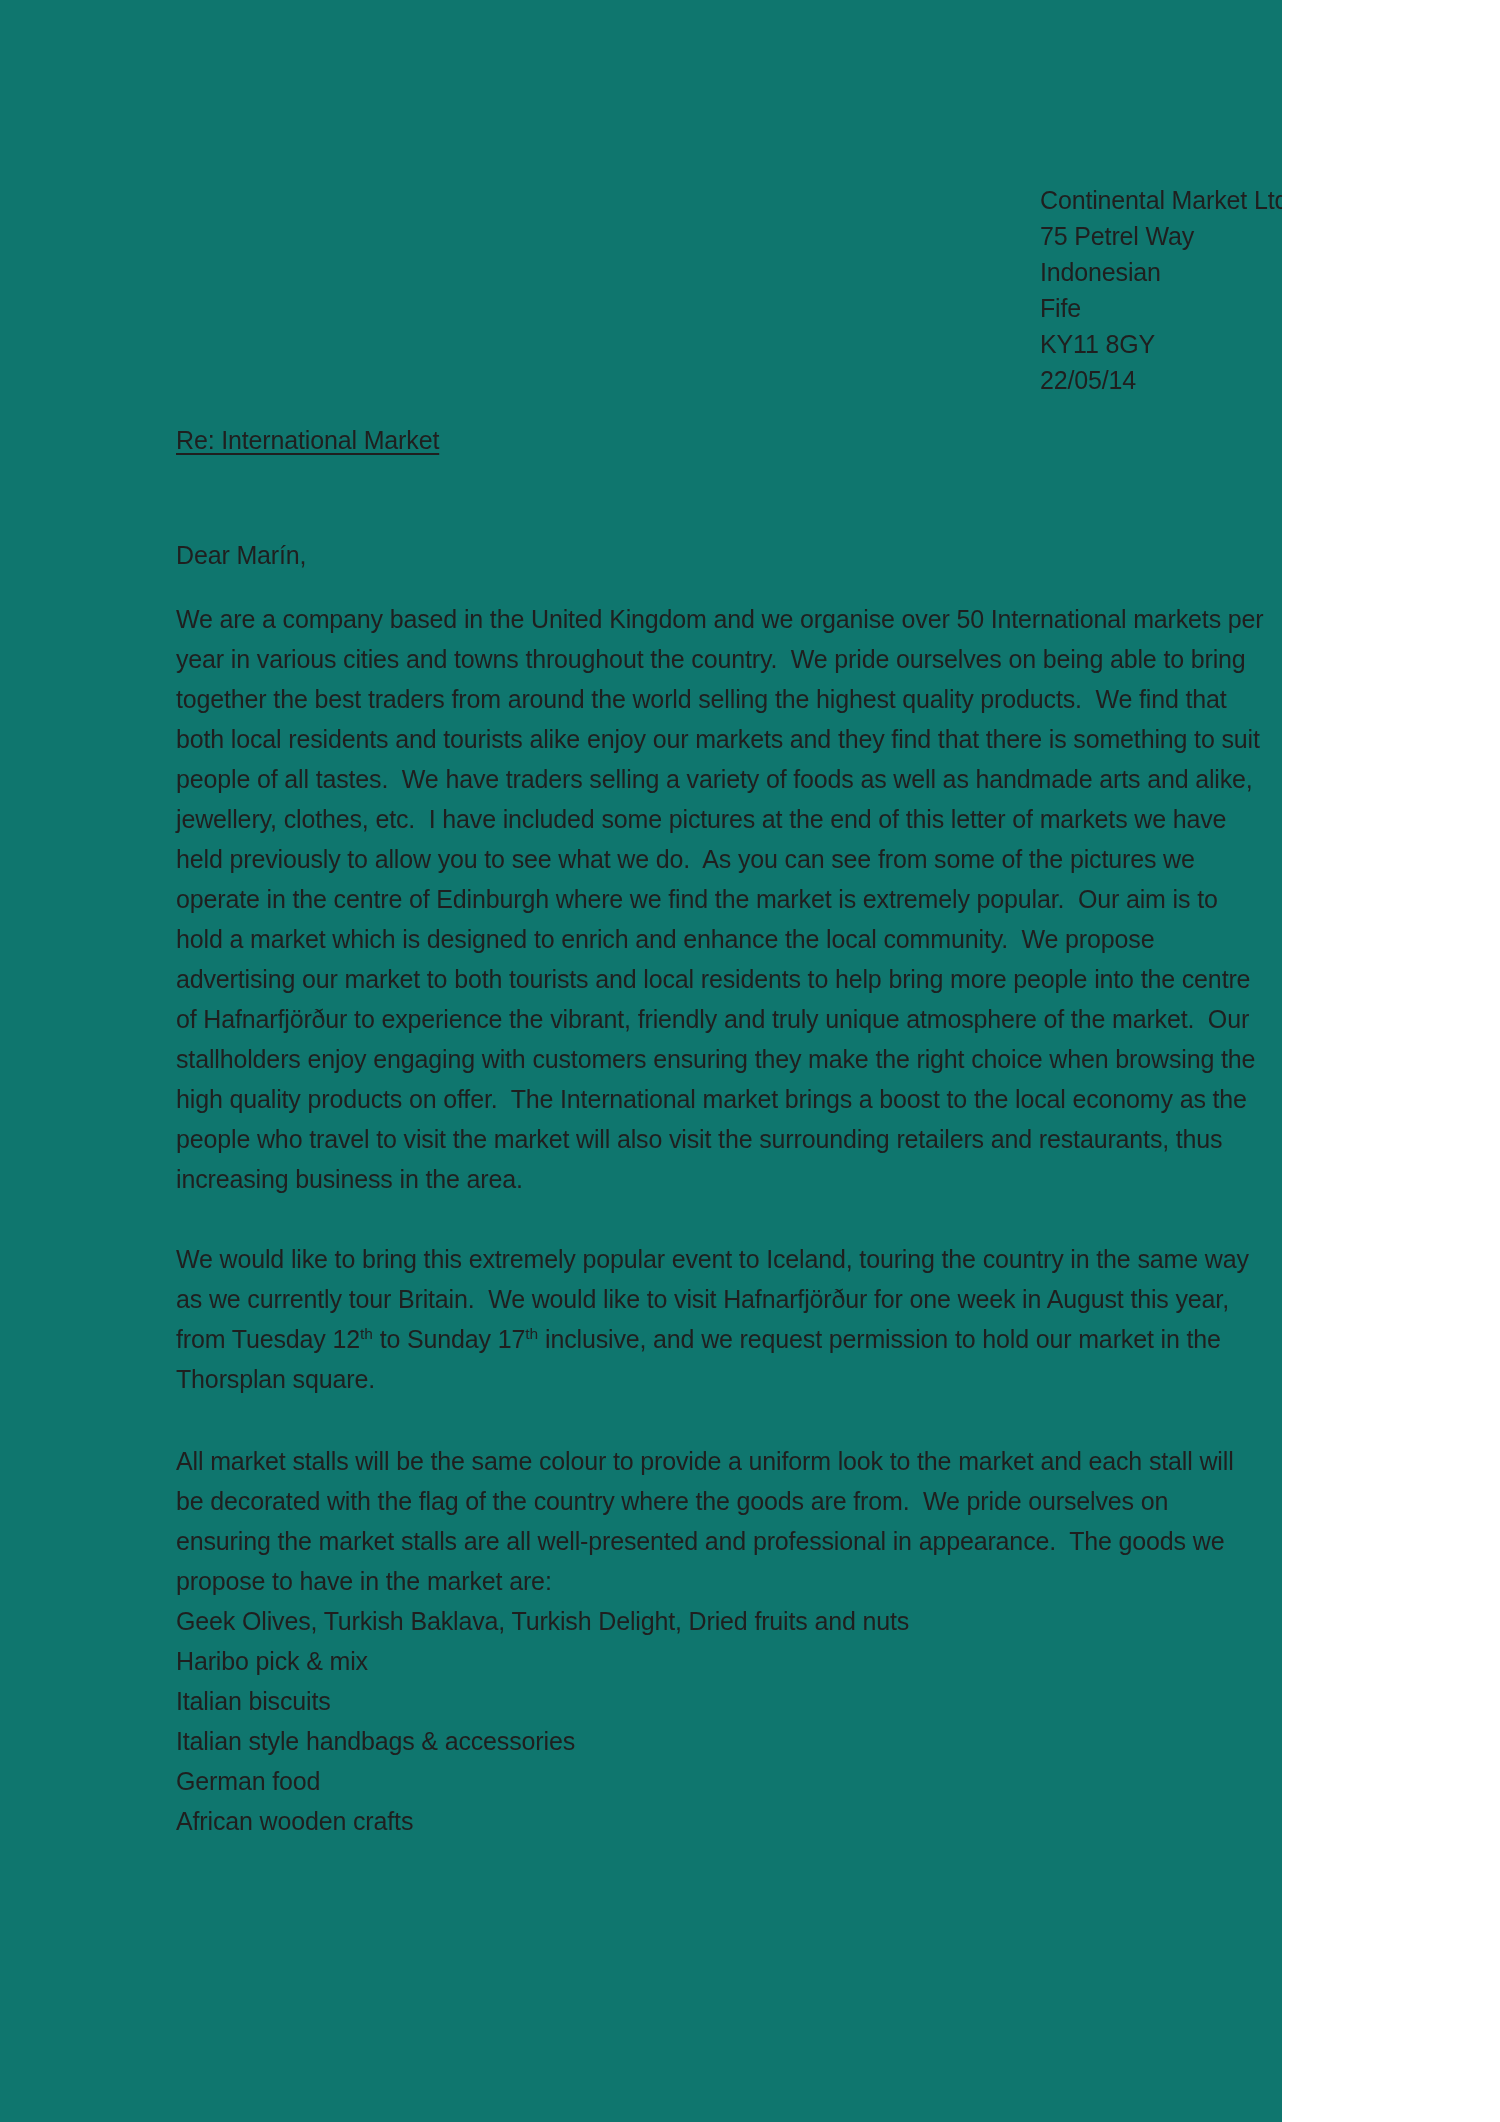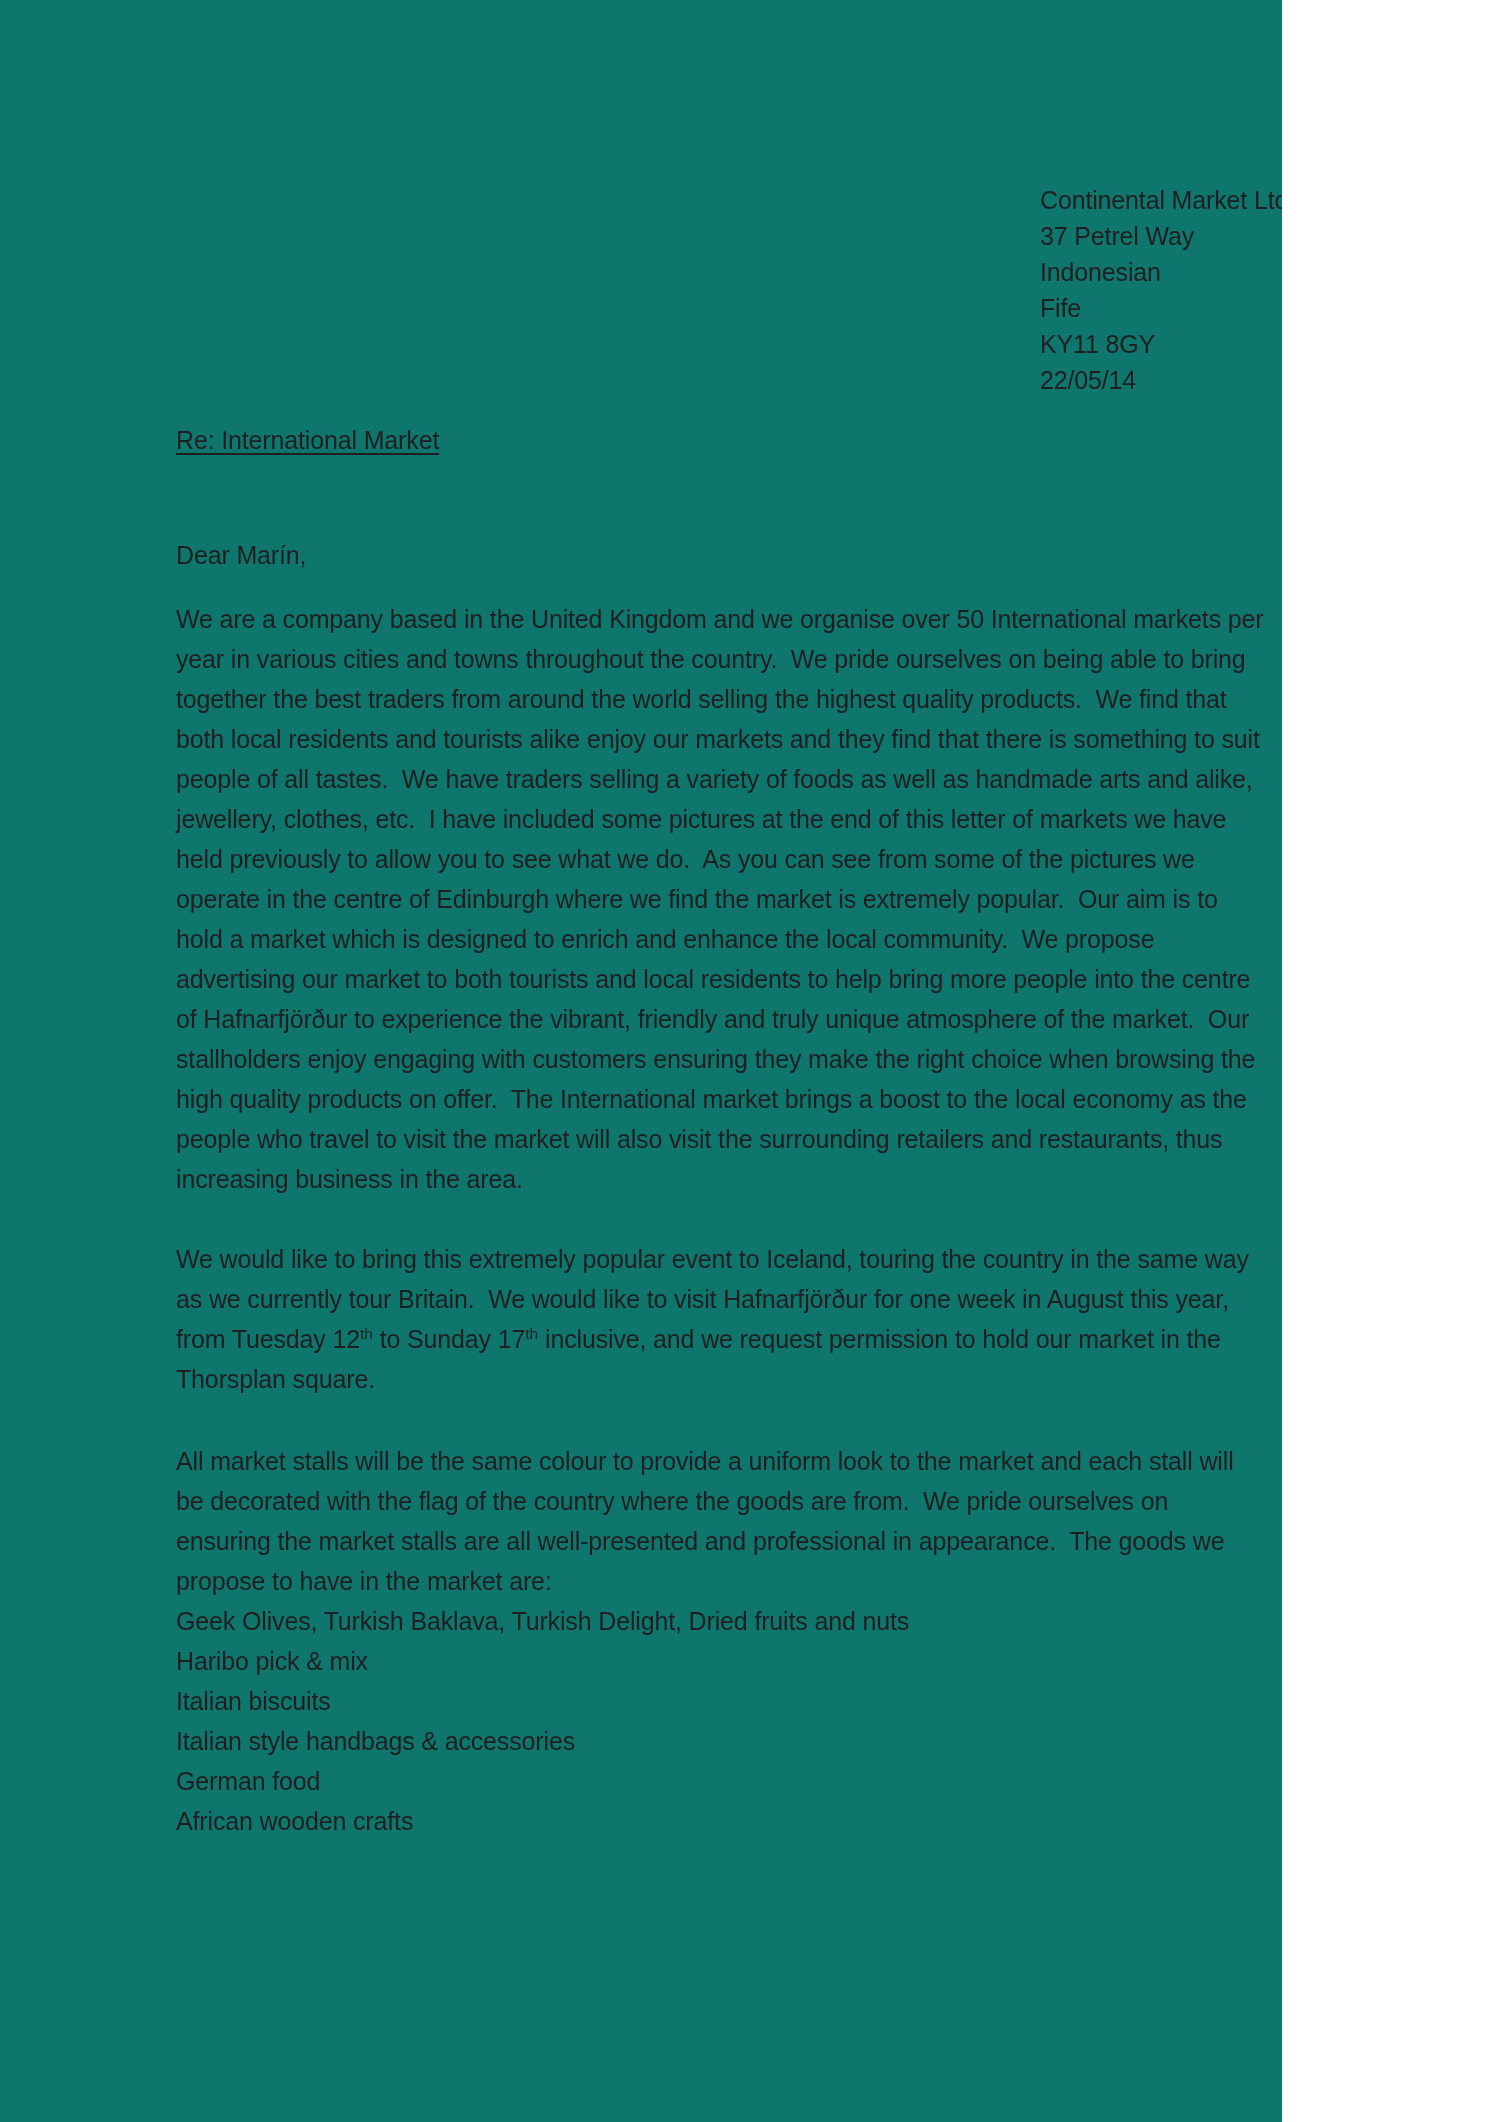--- a/index.html
+++ b/index.html
@@ -53,21 +53,21 @@
   }
 </style>
 </head>
 <body>
 
 <div class="page">
 
   <div class="sender">
     <div>
         <div class="line">Continental Market Ltd.</div>
-        <div class="line">37 Petrel Way</div>
+        <div class="line">75 Petrel Way</div>
         <div class="line">Indonesian</div>
         <div class="line">Fife</div>
         <div class="line">KY11 8GY</div>
       </div>
     <div class="single-line">22/05/14</div>
   </div>
 
   <div class="content">
 
     <div class="single-line subject">Re: International Market</div>

